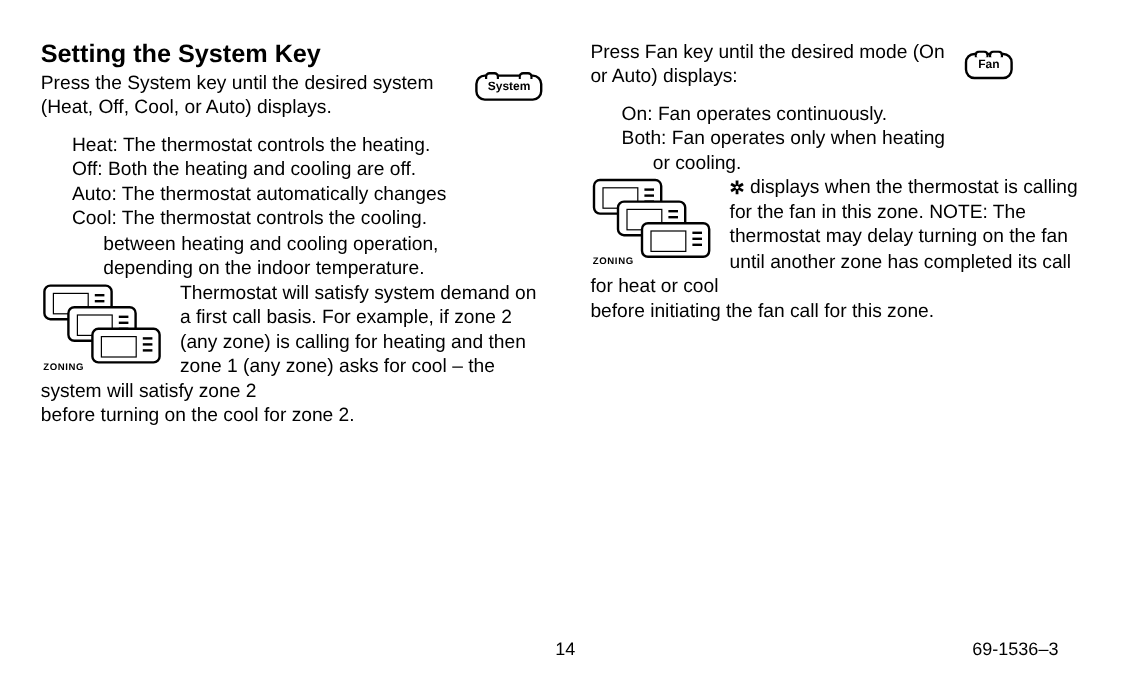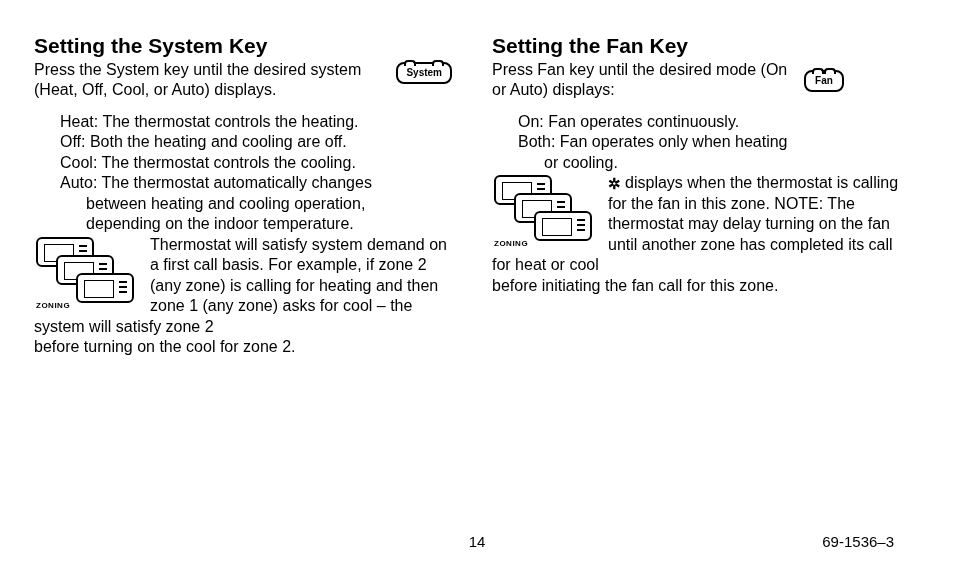--- a/index.html
+++ b/index.html
@@ -13,21 +13,21 @@
   .def-block { padding-left: 26px; font-size: 16px; line-height: 1.28; }
   .def-cont { padding-left: 26px; display: block; }
   .zone-block { display: flow-root; font-size: 16px; line-height: 1.28; }
   .zone-ico { float: left; margin: 2px 10px 0 2px; }
   .key-btn { flex: 0 0 auto; margin-top: 2px; }
   .key-shape { display: inline-block; border: 2px solid #000; border-radius: 8px; padding: 3px 8px 4px; font-size: 10px; font-weight: bold; text-align: center; min-width: 46px; position: relative; }
   .key-shape::before, .key-shape::after { content:""; position:absolute; top:-4px; width:8px; height:4px; border:2px solid #000; border-bottom:none; border-radius: 4px 4px 0 0; background:#fff; }
   .key-shape::before { left:6px; }
   .key-shape::after { right:6px; }
   .fan-glyph { font-size: 15px; display:inline-block; vertical-align: -1px; font-weight:bold; }
-  .footer { position: absolute; bottom: 16px; left: 0; right: 0; display:flex; justify-content: space-between; padding: 0 60px 0 0; font-size: 15px; }
+  .footer { position: absolute; bottom: 16px; left: 0; right: 12px; display:flex; justify-content: space-between; padding: 0 60px 0 0; font-size: 15px; }
   .footer .pg { position:absolute; left:50%; transform:translateX(-50%); }
   
   .zoning { position: relative; width: 104px; height: 74px; font-weight: bold; }
   .zoning .tstat { position:absolute; width:58px; height:30px; border:2px solid #000; border-radius:6px; background:#fff; }
   .zoning .tstat::before { content:""; position:absolute; left:6px; top:5px; width:28px; height:16px; border:1.5px solid #000; background:#fff; }
   .zoning .tstat .dots { position:absolute; right:5px; top:6px; width:8px; display:flex; flex-direction:column; gap:3px; }
   .zoning .tstat .dots i { width:8px; height:2px; background:#000; display:block; }
   .zoning .t1 { left:0; top:0; }
   .zoning .t2 { left:20px; top:18px; }
   .zoning .t3 { left:40px; top:36px; }
@@ -43,22 +43,22 @@
       <h2>Setting the System Key</h2>
       <div class="intro-row">
         <div class="intro">Press the System key until the desired system (Heat, Off, Cool, or Auto) displays.</div>
         <div class="key-btn">
           <span class="key-shape">System</span>
         </div>
       </div>
       <div class="def-block">
         <div>Heat: The thermostat controls the heating.</div>
         <div>Off: Both the heating and cooling are off.</div>
+        <div>Auto: The thermostat automatically changes</div>
         <div>Cool: The thermostat controls the cooling.</div>
-        <div>Auto: The thermostat automatically changes</div>
         <span class="def-cont">between heating and cooling operation,</span>
         <span class="def-cont">depending on the indoor temperature.</span>
       </div>
       <div class="zone-block">
         <div class="zone-ico">
           <div class="zoning">
             <div class="tstat t1">
                 <span class="dots">
                   <i></i>
                   <i></i>
@@ -81,21 +81,20 @@
               </div>
             <div class="lbl">ZONING</div>
           </div>
         </div>
         <span>Thermostat will satisfy system demand on a first call basis. For example, if zone 2 (any zone) is calling for heating and then zone 1 (any zone) asks for cool – the system will satisfy zone 2</span>
         <div style="clear:both">before turning on the cool for zone 2.</div>
       </div>
     </div>
 
     <div class="col">
-      <h2>Setting the Fan Key</h2>
       <div class="intro-row">
         <div class="intro" style="max-width:300px">Press Fan key until the desired mode (On or Auto) displays:</div>
         <div class="key-btn" style="margin-top:10px">
           <span class="key-shape" style="min-width:40px">Fan</span>
         </div>
       </div>
       <div class="def-block">
         <div>On: Fan operates continuously.</div>
         <div>Both: Fan operates only when heating</div>
         <span class="def-cont">or cooling.</span>

